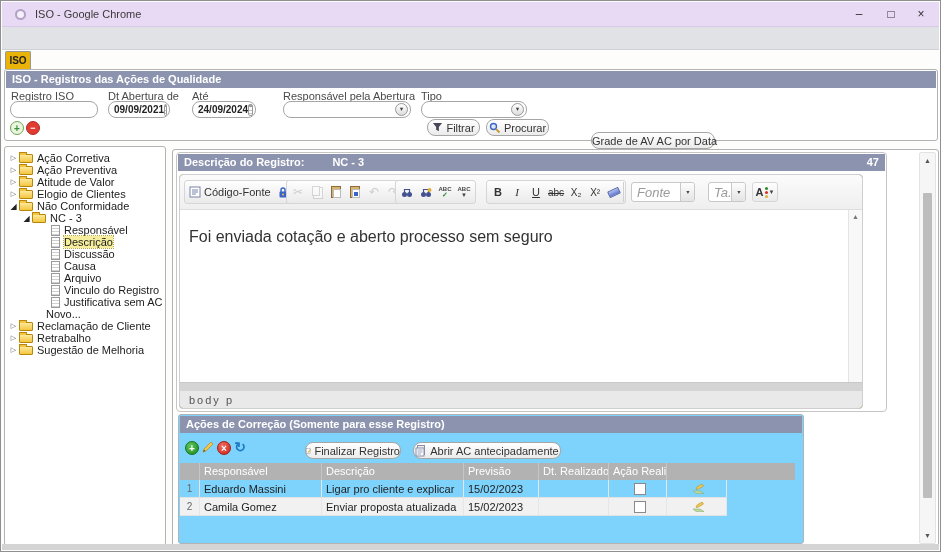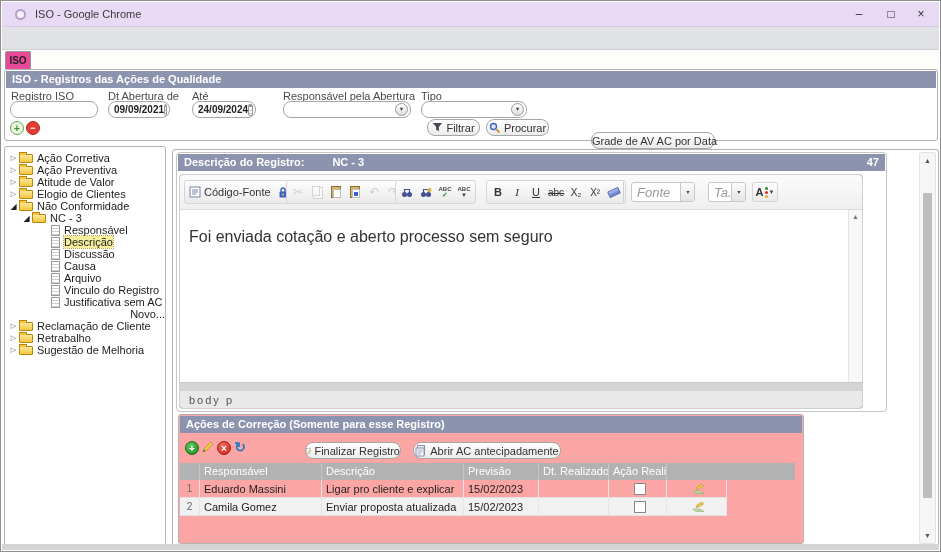--- a/index.html
+++ b/index.html
@@ -7,21 +7,21 @@
   .abs { position:absolute; }
 
   
   .window { position:absolute; inset:0; width:941px; height:552px; border:1px solid #8e8e93; background:#fdfdfb; }
   .titlebar { position:absolute; left:1px; top:1px; right:1px; height:25px; background:#e8d9f4; border-bottom:1px solid #d9c9e9; }
   .chrome-icon { position:absolute; left:13px; top:7px; width:11px; height:11px; border-radius:50%; border:2px solid #b2a0c6; background:#f6effc; }
   .title-text { position:absolute; left:33px; top:6px; font-size:11px; color:#3a3a3a; }
   .win-btn { position:absolute; top:0; width:32px; height:25px; text-align:center; line-height:24px; font-size:12px; color:#333; cursor:default; }
   .win-min { right:64px; } .win-max { right:32px; } .win-close { right:2px; }
   .browser-strip { position:absolute; left:1px; right:1px; top:26px; height:23px; background:#e0e2e5; border-bottom:1px solid #cfd1d4; }
-  .iso-tab { position:absolute; left:4px; top:50px; width:26px; height:18px; background:#ec4899; border:1px solid #979797; border-bottom:none; border-radius:2px 2px 0 0; font-size:10px; font-weight:bold; color:#222; text-align:center; line-height:17px; }
+  .iso-tab { position:absolute; left:4px; top:50px; width:26px; height:18px; background:#eab308; border:1px solid #979797; border-bottom:none; border-radius:2px 2px 0 0; font-size:10px; font-weight:bold; color:#222; text-align:center; line-height:17px; }
 
   
   .section-hdr { background:#8b93ae; color:#fff; font-weight:bold; font-size:11px; height:17px; line-height:17px; padding-left:6px; white-space:nowrap; overflow:hidden; }
   .panel { position:absolute; border:1px solid #b3b3b3; border-radius:3px; background:#fff; }
   .lbl { position:absolute; font-size:11px; color:#4a4a4a; white-space:nowrap; }
   .inp { position:absolute; height:17px; border:1px solid #a6a6a6; border-radius:8px; background:#fff; font-size:11px; }
   .inp input { width:100%; height:100%; border:none; outline:none; border-radius:8px; font-size:11px; padding:0 5px; font-family:inherit; background:transparent; }
   .dateinp { display:flex; align-items:center; justify-content:space-between; padding:0 2px 0 5px; font-weight:bold; color:#222; }
   .cal { width:13px; height:12px; border:1px solid #9a9a9a; border-radius:2px; background:
       linear-gradient(#9f9f9f 0 2px, transparent 2px),
@@ -52,21 +52,21 @@
   .trow { display:flex; align-items:center; height:12px; white-space:nowrap; }
   .exp { width:11px; font-size:7px; color:#555; text-align:center; flex:0 0 11px; }
   .exp.c::before { content:"▷"; }
   .exp.e::before { content:"◢"; color:#222; font-size:8px; }
   .folder { width:14px; height:9px; background:linear-gradient(#fde89a,#f3c641); border:1px solid #b8860b; border-radius:1px; position:relative; margin-right:4px; flex:0 0 14px; }
   .folder::before { content:""; position:absolute; top:-3px; left:-1px; width:6px; height:2px; background:#f3c641; border:1px solid #b8860b; border-bottom:none; border-radius:1px 1px 0 0; }
   .page { width:9px; height:11px; background:#fff; border:1px solid #9a9a9a; margin-right:4px; flex:0 0 9px;
       background-image:linear-gradient(transparent 2px, #cfcfcf 2px 3px, transparent 3px 5px, #cfcfcf 5px 6px, transparent 6px 8px, #cfcfcf 8px 9px, transparent 9px); }
   .tlabel { color:#1c1c1c; }
   .tlabel.sel { background:#f6ee9c; outline:1px dotted #b9ab3a; }
-  .lv0 { padding-left:3px; } .lv1 { padding-left:16px; } .lv2 { padding-left:46px; } .lvnovo { padding-left:41px;justify-content:flex-end; }
+  .lv0 { padding-left:3px; } .lv1 { padding-left:16px; } .lv2 { padding-left:46px; } .lvnovo { padding-left:41px; }
 
   
   .main-panel { left:171px; top:148px; width:767px; height:398px; }
   .desc-box { position:absolute; left:3px; top:2px; width:711px; height:260px; border:1px solid #c5c5c5; border-radius:4px; background:#fff; }
   .desc-hdr { margin:1px; display:flex; align-items:center; }
   .desc-hdr .rid { margin-left:28px; }
   .desc-hdr .cnt { margin-left:auto; padding-right:6px; }
 
   
   .editor { position:absolute; left:2px; top:21px; width:684px; height:235px; border:1px solid #cfcfcf; border-radius:4px; background:#4d7c0f; overflow:hidden; }
@@ -102,21 +102,21 @@
   .colorbtn .car::before { content:"▼"; }
   .econtent { position:relative; height:172px; background:#fff; }
   .econtent .text { position:absolute; left:9px; top:18px; font-size:16px; color:#333; }
   .escroll { position:absolute; right:0; top:0; width:14px; height:100%; background:#f8f8f8; border-left:1px solid #e4e4e4; }
   .escroll::before { content:"▲"; position:absolute; top:3px; left:3px; font-size:7px; color:#777; }
   .ebottom { height:27px; background:#e9e9e9; border-top:1px solid #c9c9c9; position:relative; }
   .ebottom .dark { height:8px; background:#d4d4d4; }
   .ebottom .path { position:absolute; left:9px; bottom:3px; font-size:11px; color:#555; letter-spacing:2px; }
 
   
-  .acoes { position:absolute; left:5px; top:264px; width:626px; height:130px; border:1px solid #b3b3b3; border-radius:3px; background:#fca5a5; overflow:hidden; }
+  .acoes { position:absolute; left:5px; top:264px; width:626px; height:130px; border:1px solid #b3b3b3; border-radius:3px; background:#7dd3fc; overflow:hidden; }
   .acoes .section-hdr { margin:1px; }
   .tablewrap { position:absolute; left:1px; top:48px; width:615px; font-size:11px; }
   .thead { display:flex; height:17px; background:#b2b2b2; color:#fff; line-height:17px; }
   .thead .c { padding-left:4px; white-space:nowrap; overflow:hidden; border-right:1px solid #c6c6c6; }
   .thead .c.last { overflow:visible; border-right:none; }
   .trowd { display:flex; height:18px; align-items:center; width:547px; border-bottom:1px solid #e2e2e2; }
   .trowd .c { padding-left:4px; white-space:nowrap; overflow:hidden; border-right:1px solid #e6e6e6; height:100%; display:flex; align-items:center; color:#222; }
   .r2 { background:#f1f1f1; }
   .c0 { width:20px; justify-content:center; padding-left:0 !important; color:#666 !important; font-size:10px; }
   .c1 { width:122px; } .c2 { width:142px; } .c3 { width:75px; } .c4 { width:70px; } .c5 { width:58px; justify-content:center; } .c6 { width:60px; justify-content:center; } .chf { width:128px; }

